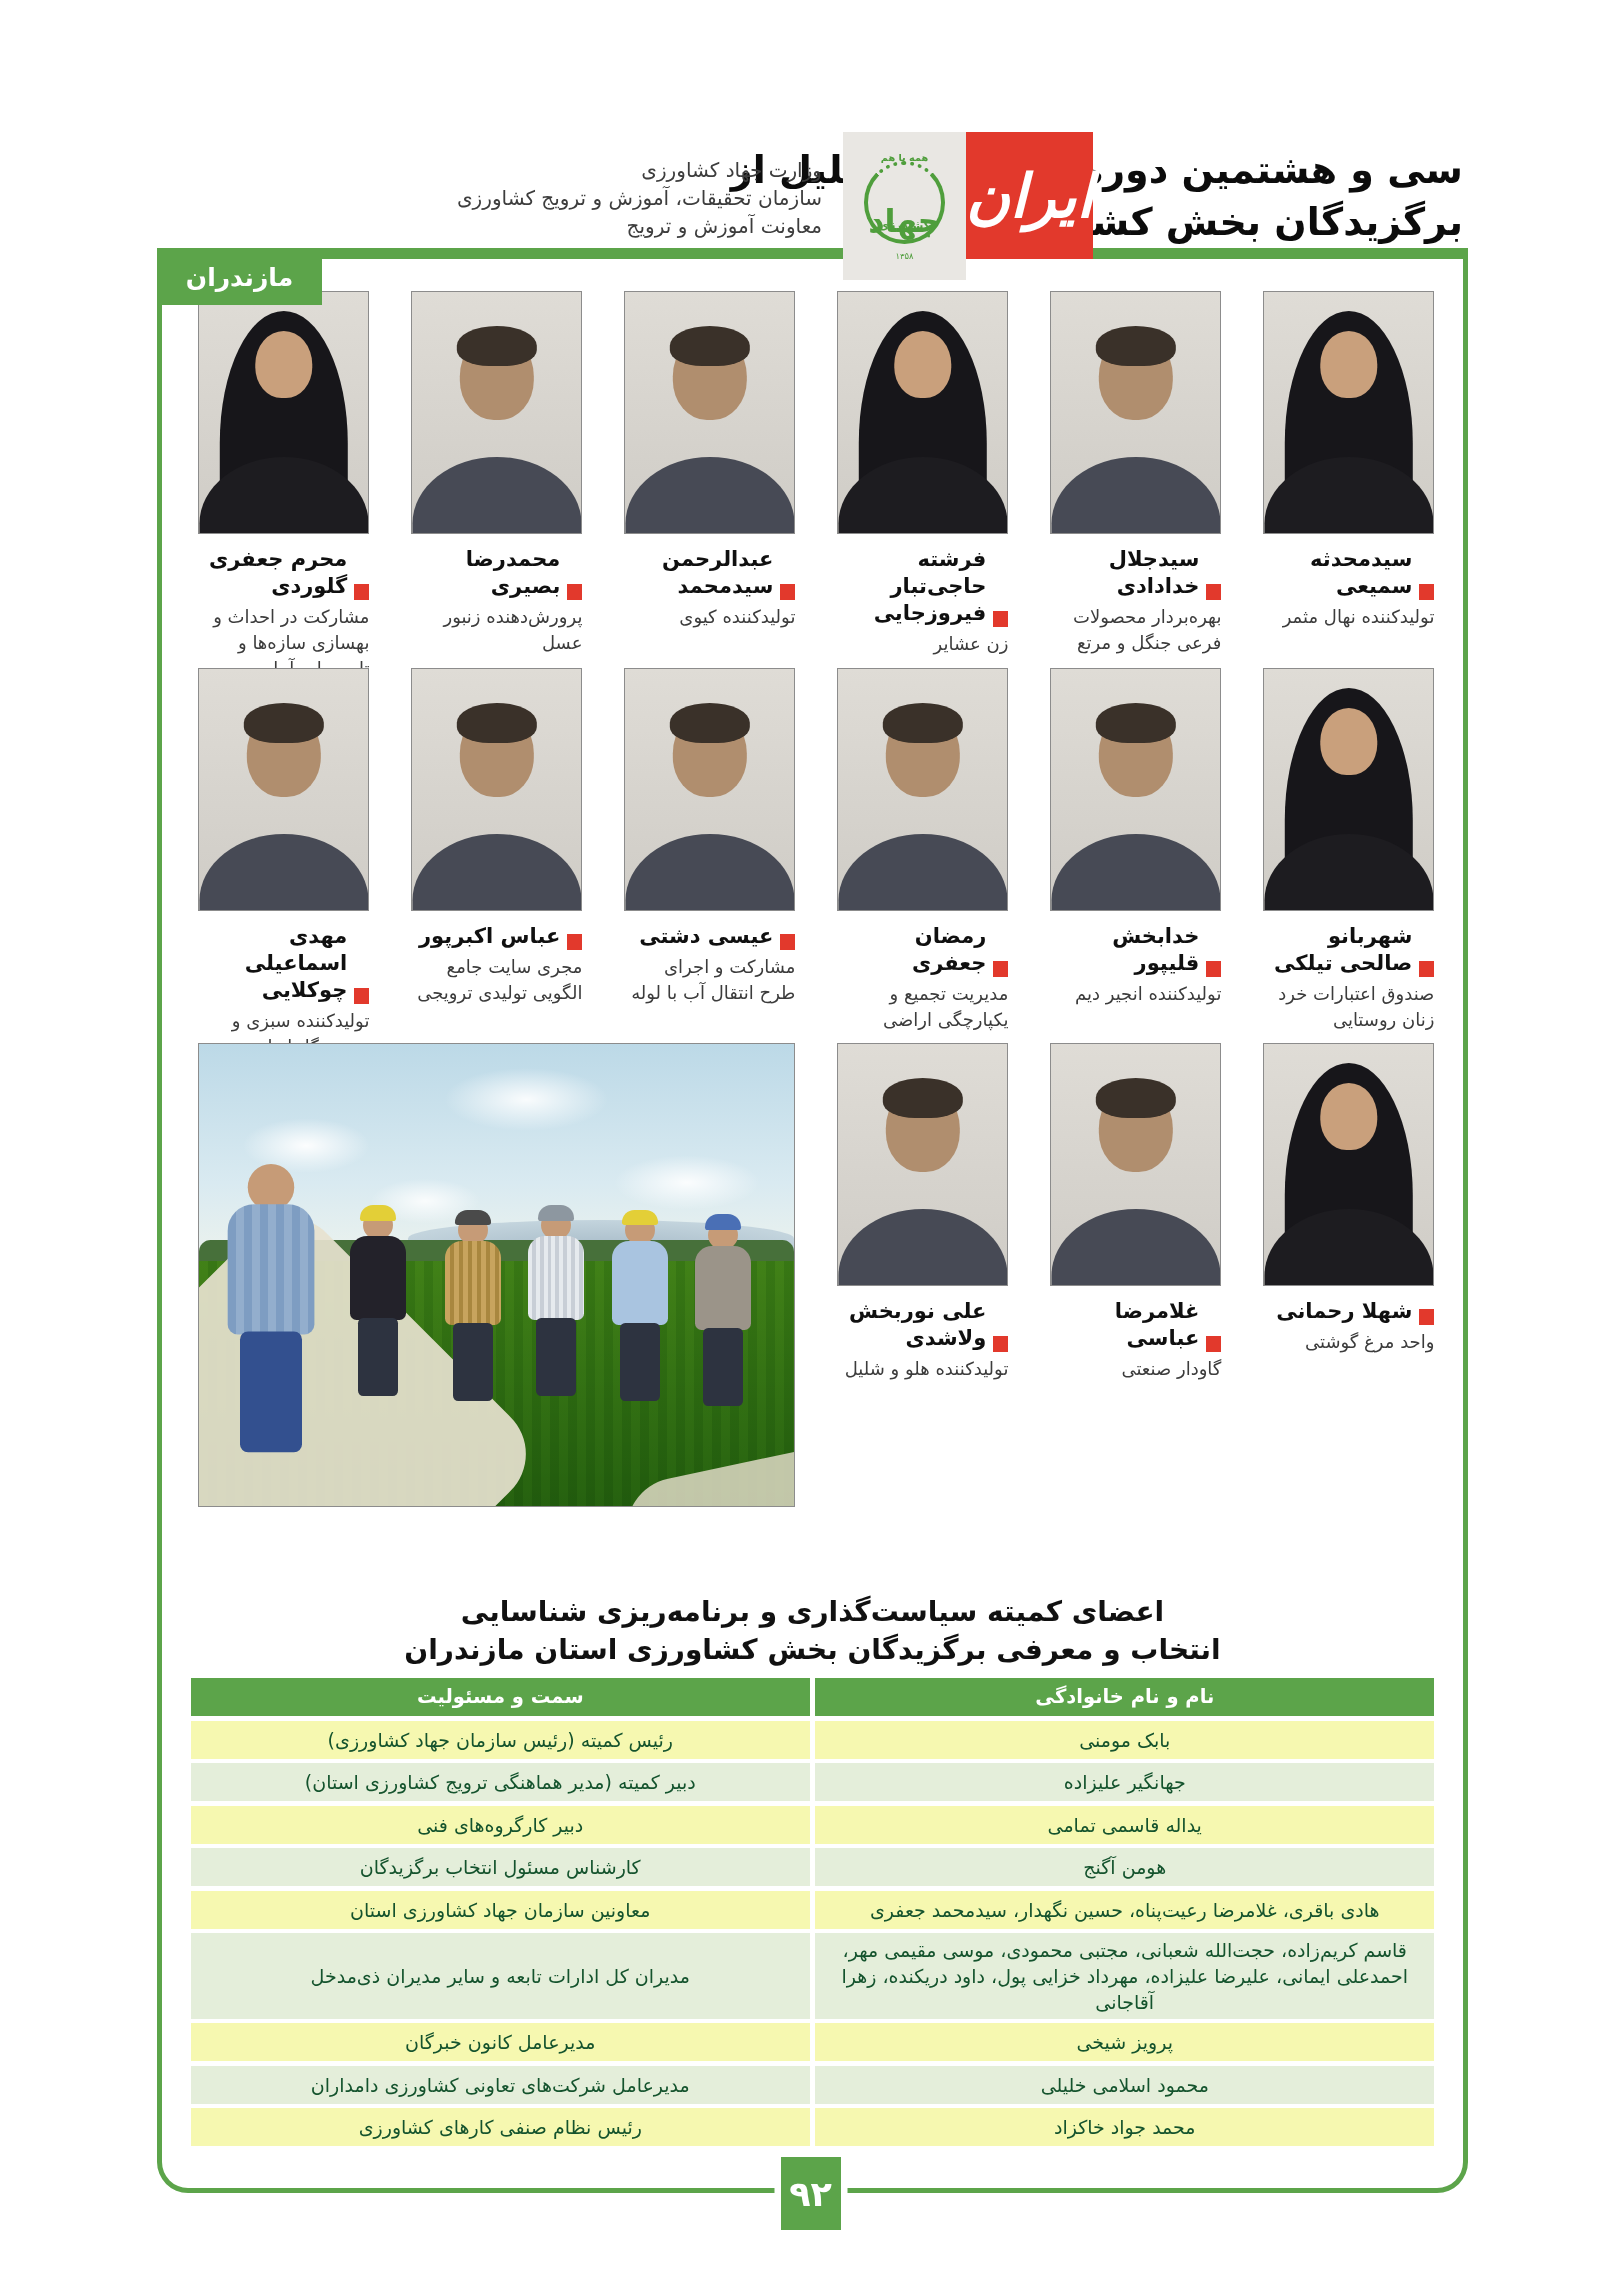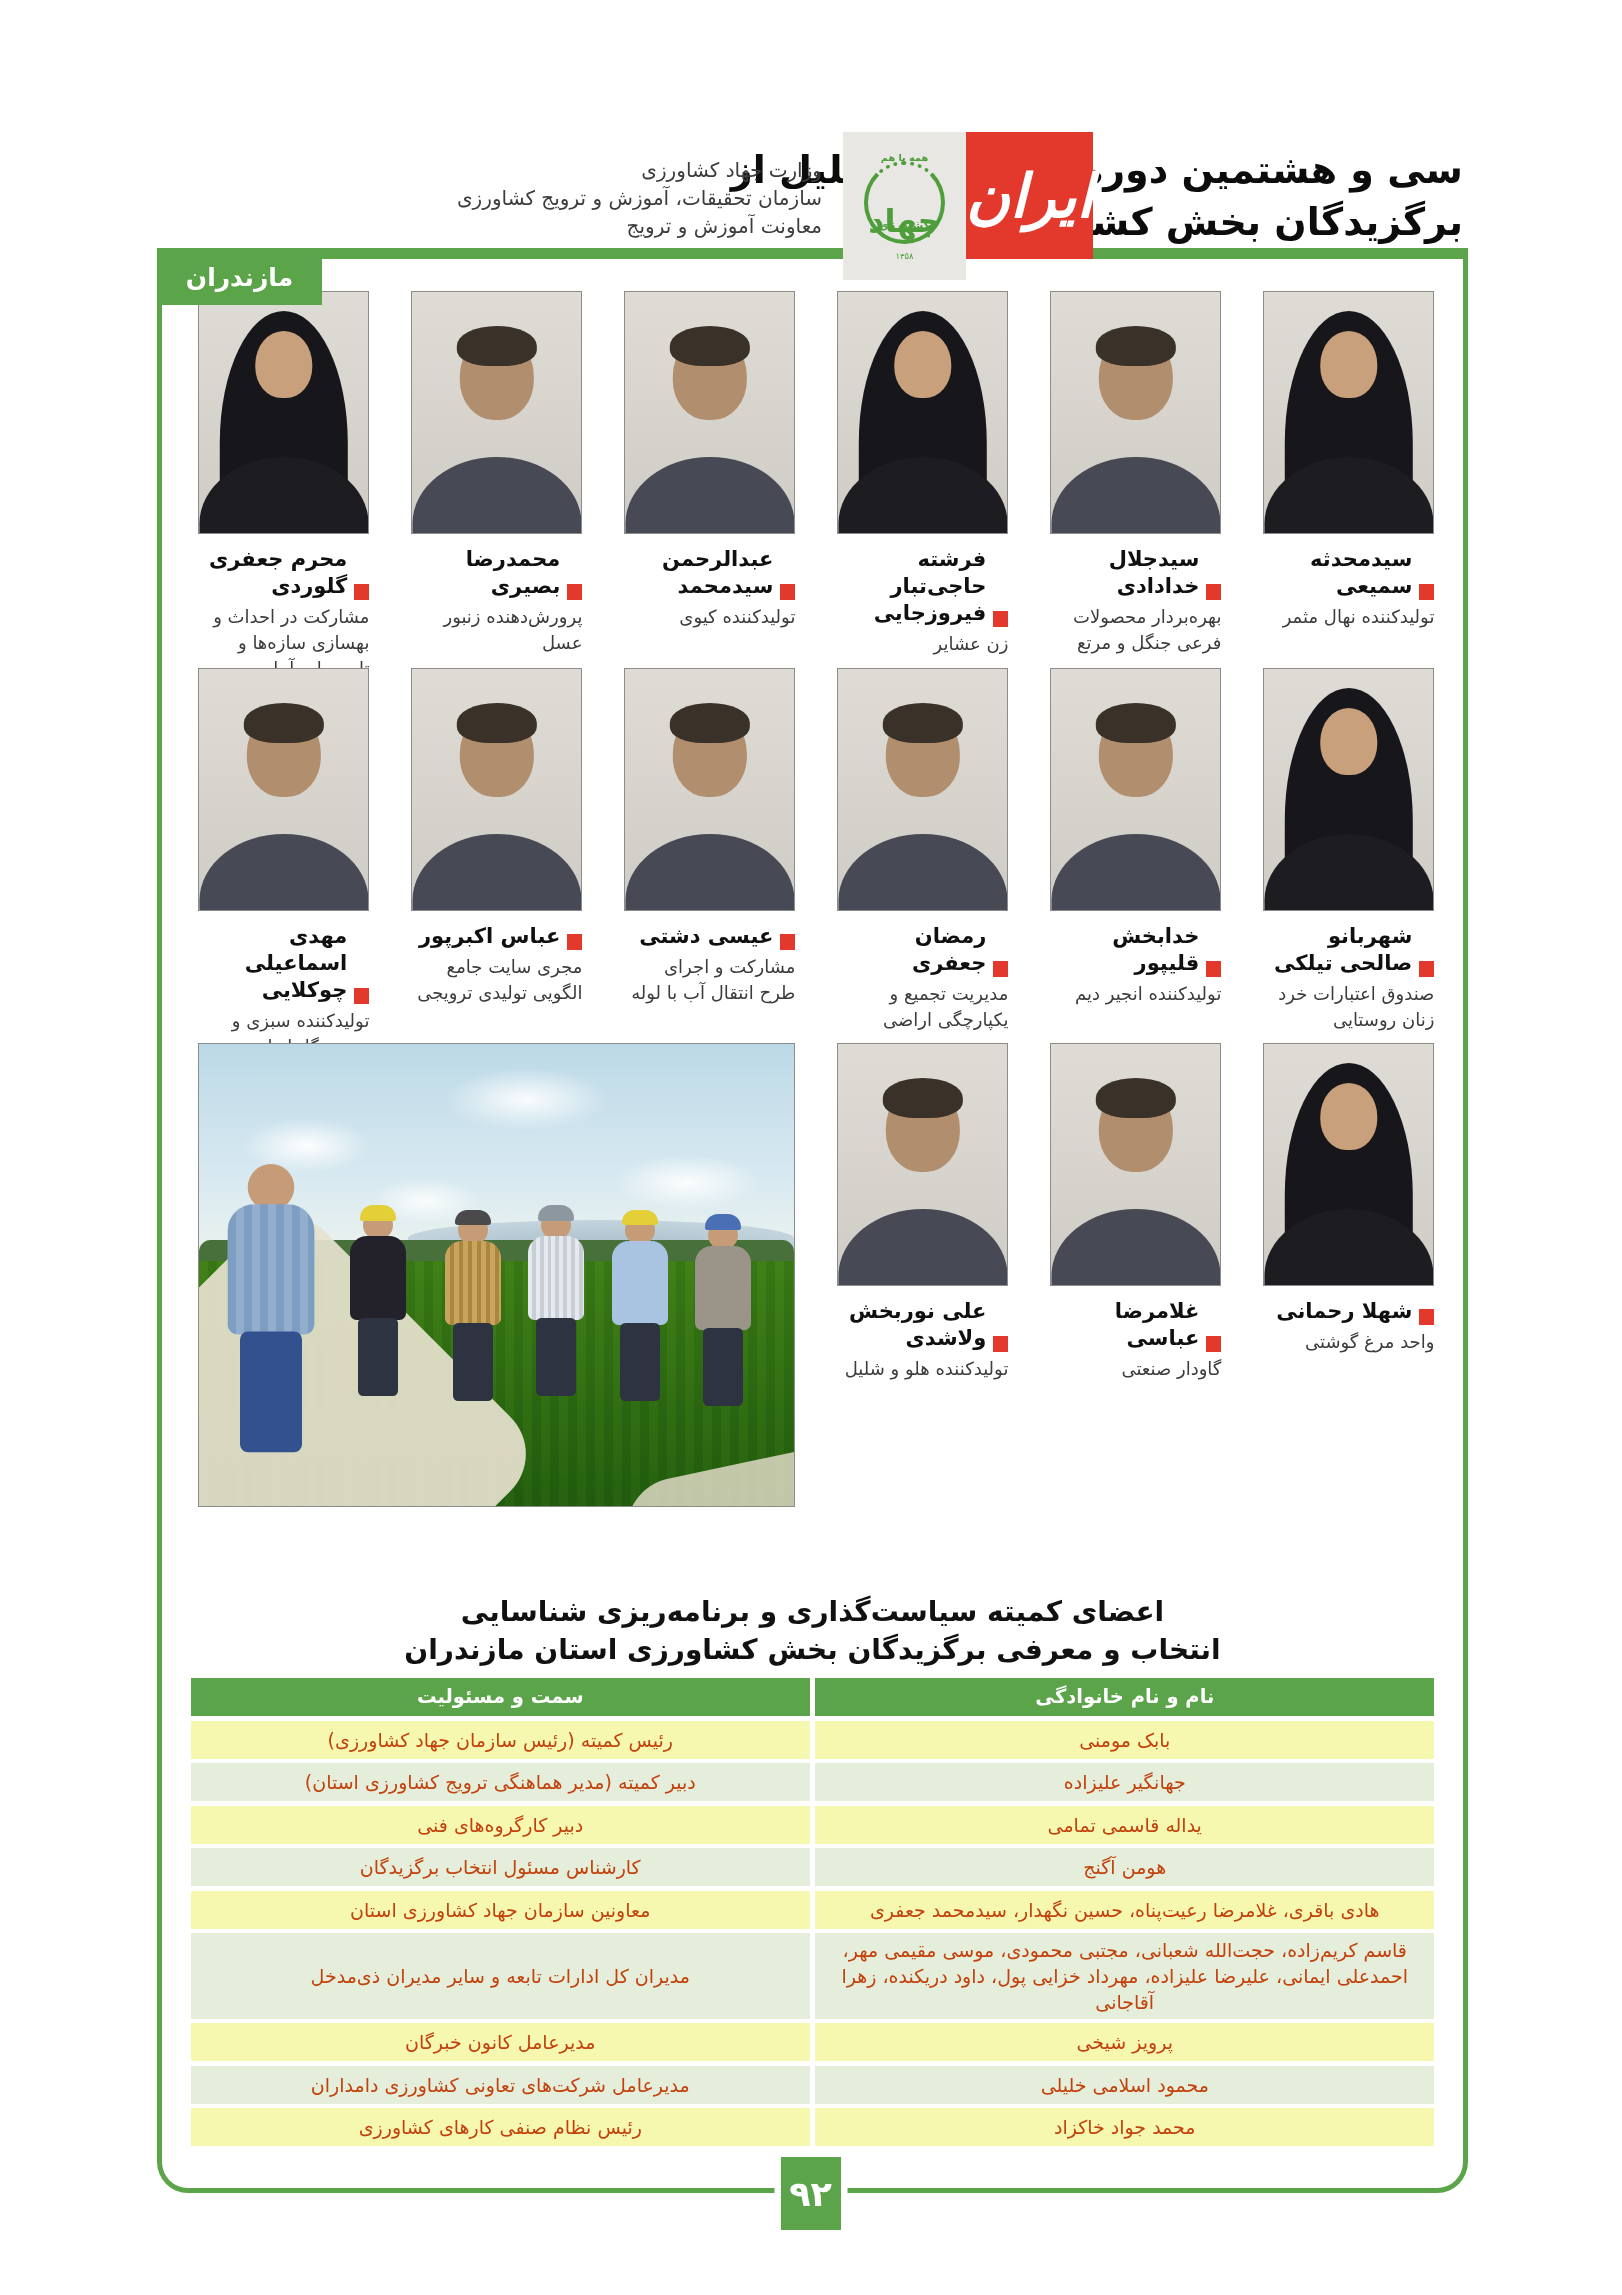--- a/index.html
+++ b/index.html
@@ -93,21 +93,21 @@
   .f5{left:74%;top:37%;} .f5 .torso{background:#a9c4e0;} .f5 .cap{background:#e3cf37;}
   .f6{left:88%;top:38%;} .f6 .torso{background:#9b9489;} .f6 .cap{background:#4a6fb5;}
 
   
   .table-title{margin-top:86px;text-align:center;font-size:28px;line-height:38px;
     font-weight:bold;color:#111;}
   .c-table{margin-top:9px;}
   .t-head,.t-row{display:flex;gap:5.2px;margin-bottom:4.5px;}
   .t-head .t-cell{background:var(--green,#5ca44a);color:#fff;font-size:19.5px;font-weight:bold;height:35px;}
   .t-cell{flex:1 1 0;display:flex;align-items:center;justify-content:center;text-align:center;
-    padding:3.9px 15.6px;box-sizing:border-box;font-size:19px;line-height:26px;color:#c2410c;min-height:38px;}
+    padding:3.9px 15.6px;box-sizing:border-box;font-size:19px;line-height:26px;color:#14532d;min-height:38px;}
   .t-row:nth-child(odd) .t-cell{background:var(--row-yellow,#f6f8b0);}
   .t-row:nth-child(even) .t-cell{background:var(--row-green,#e4eeda);}
 
   
   .page-num{position:absolute;left:50%;top:2157px;transform:translateX(-50%);
     width:60px;height:73px;background:var(--green,#5ca44a);color:#fff;z-index:5;
     display:flex;align-items:center;justify-content:center;font-size:35px;font-weight:bold;
     box-shadow:0 0 0 6.5px #fff;}
 </style>
 </head>

